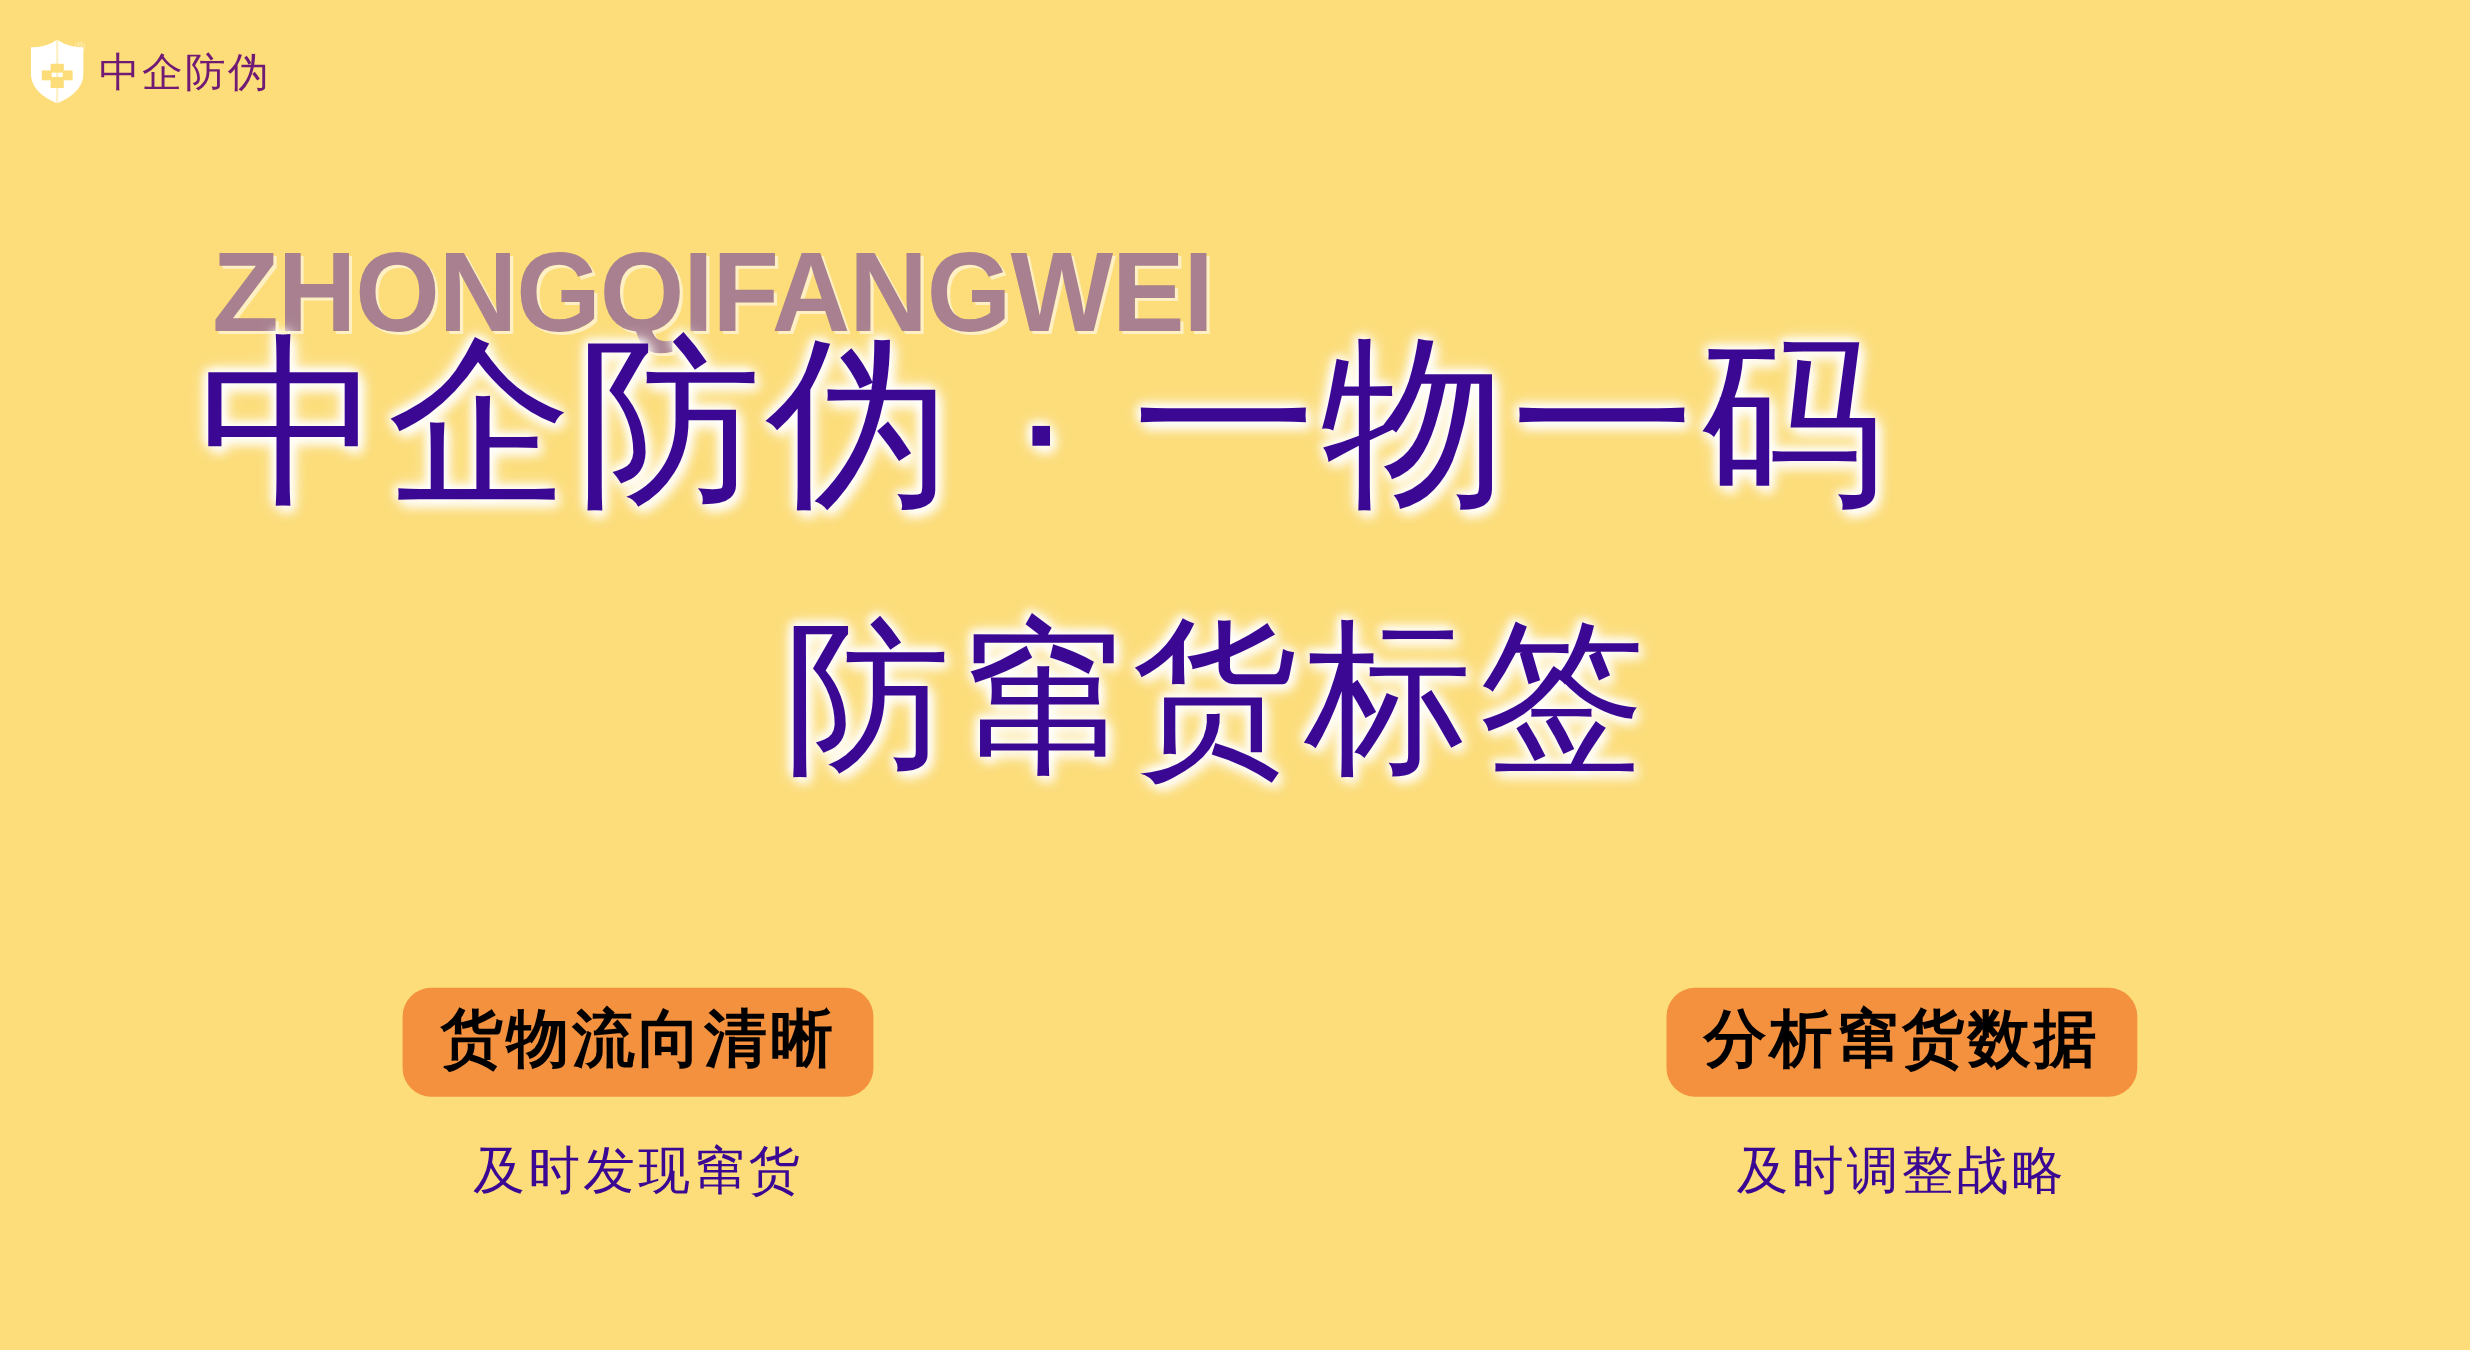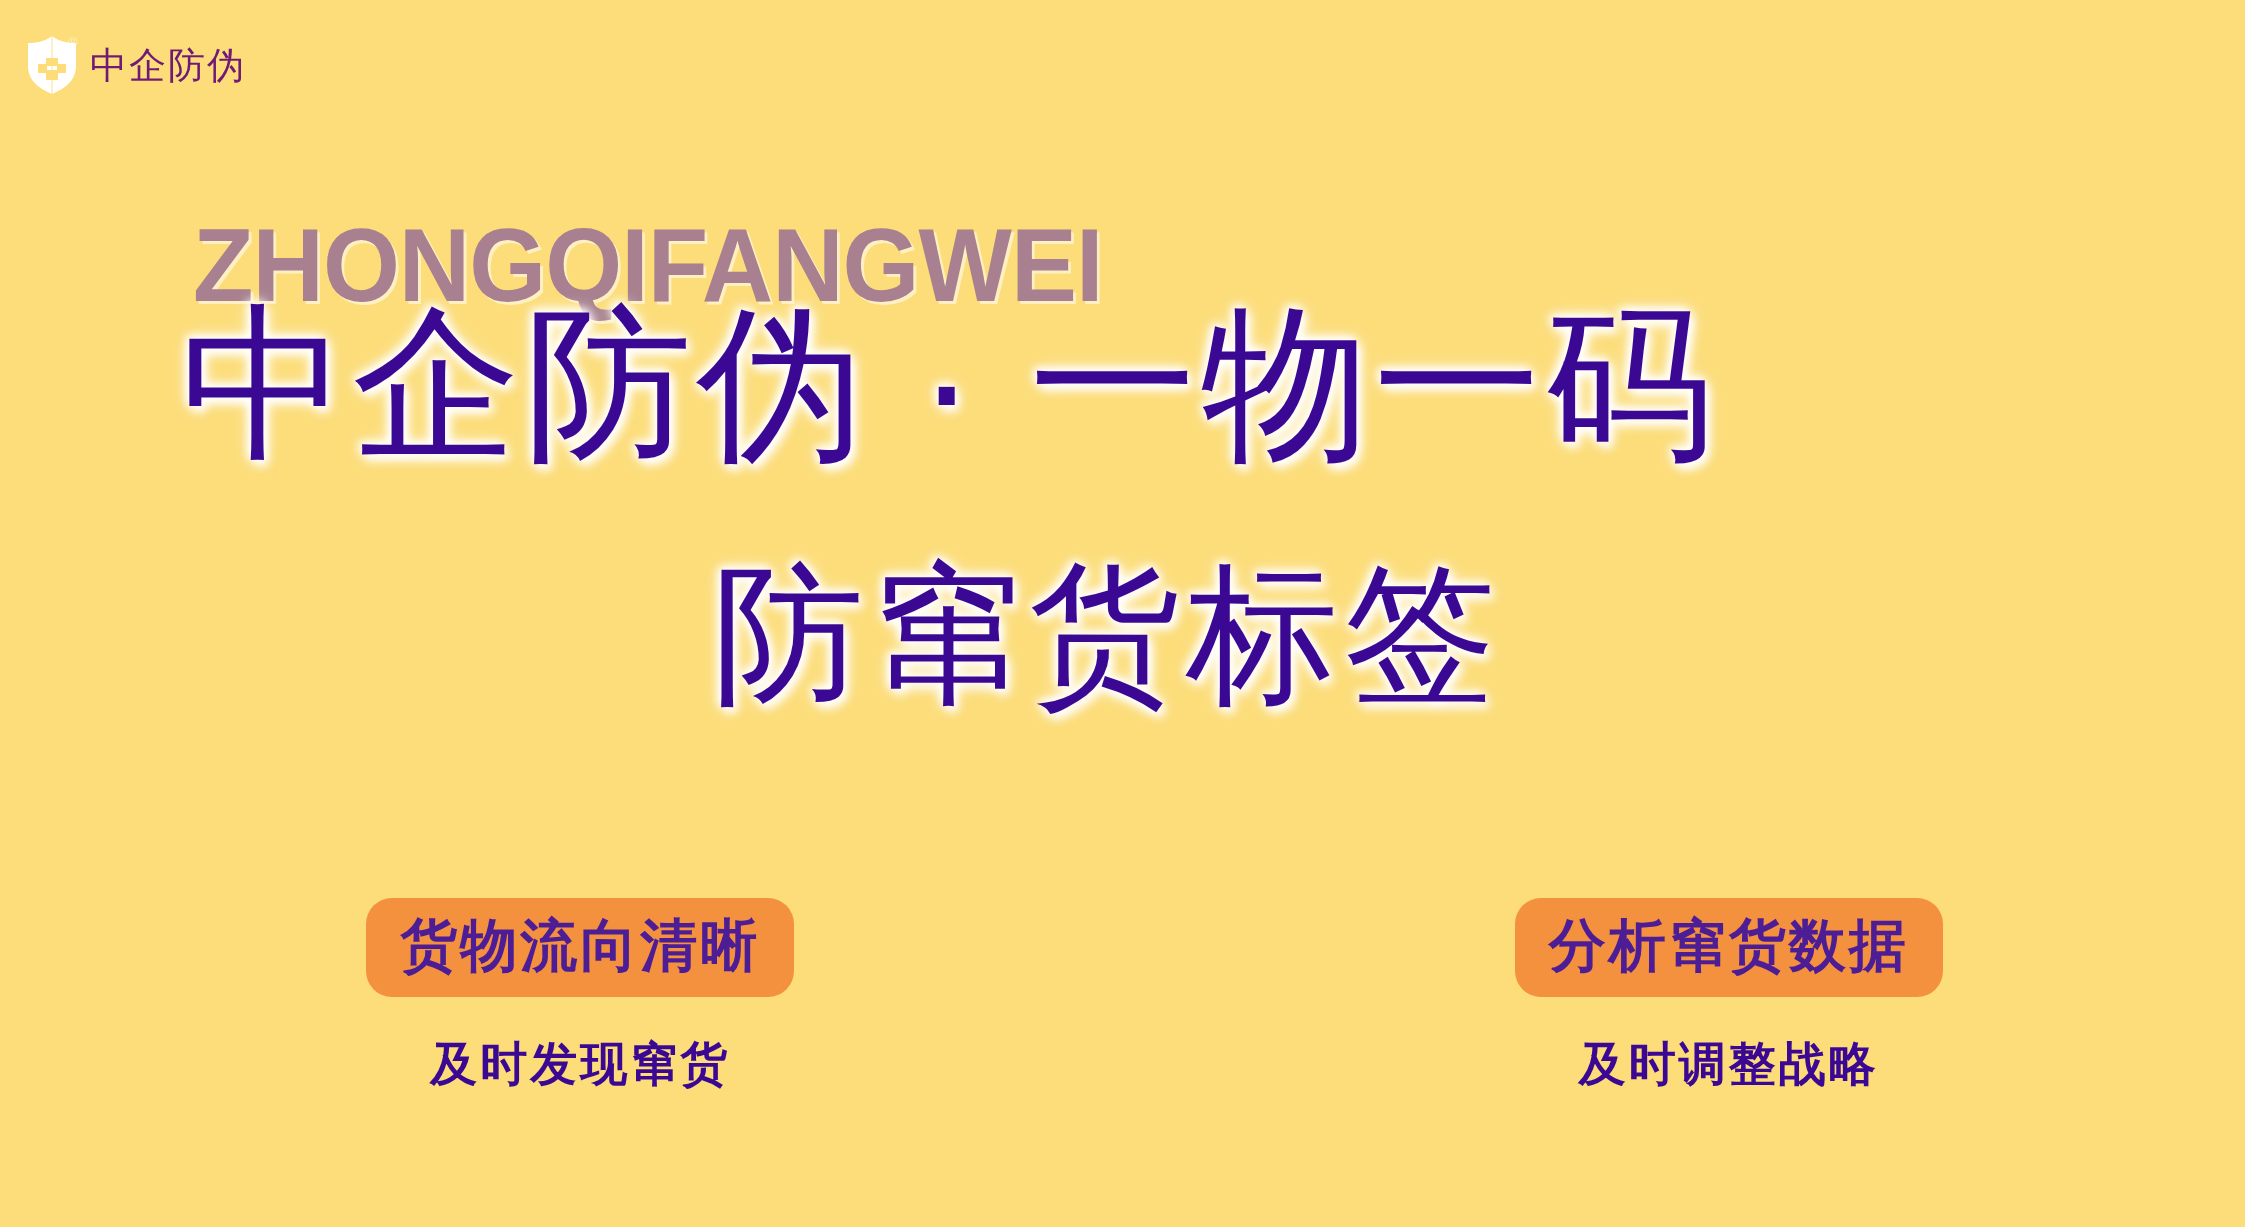--- a/index.html
+++ b/index.html
@@ -120,34 +120,34 @@
     width: 50%;
     display: flex;
     flex-direction: column;
     align-items: center;
   }
   .feature-col:nth-child(1) { padding-left: 38px; box-sizing: border-box; }
   .feature-col:nth-child(2) { padding-left: 90px; box-sizing: border-box; text-align: center; }
 
   .feature-pill {
     background: #f4913f;
-    color: #4c1d95;
+    color: #000000;
     border-radius: 26px;
     padding: 19px 34px 23px 34px;
     font-size: 57px;
     font-weight: 700;
     line-height: 1;
     letter-spacing: 3px;
     white-space: nowrap;
   }
   .feature-caption {
     margin-top: 43px;
     color: #3b0894;
     font-size: 47px;
-    font-weight: 700;
+    font-weight: 400;
     letter-spacing: 3px;
     line-height: 1;
     white-space: nowrap;
   }
 </style>
 </head>
 <body>
 
 <div id="poster">
 

